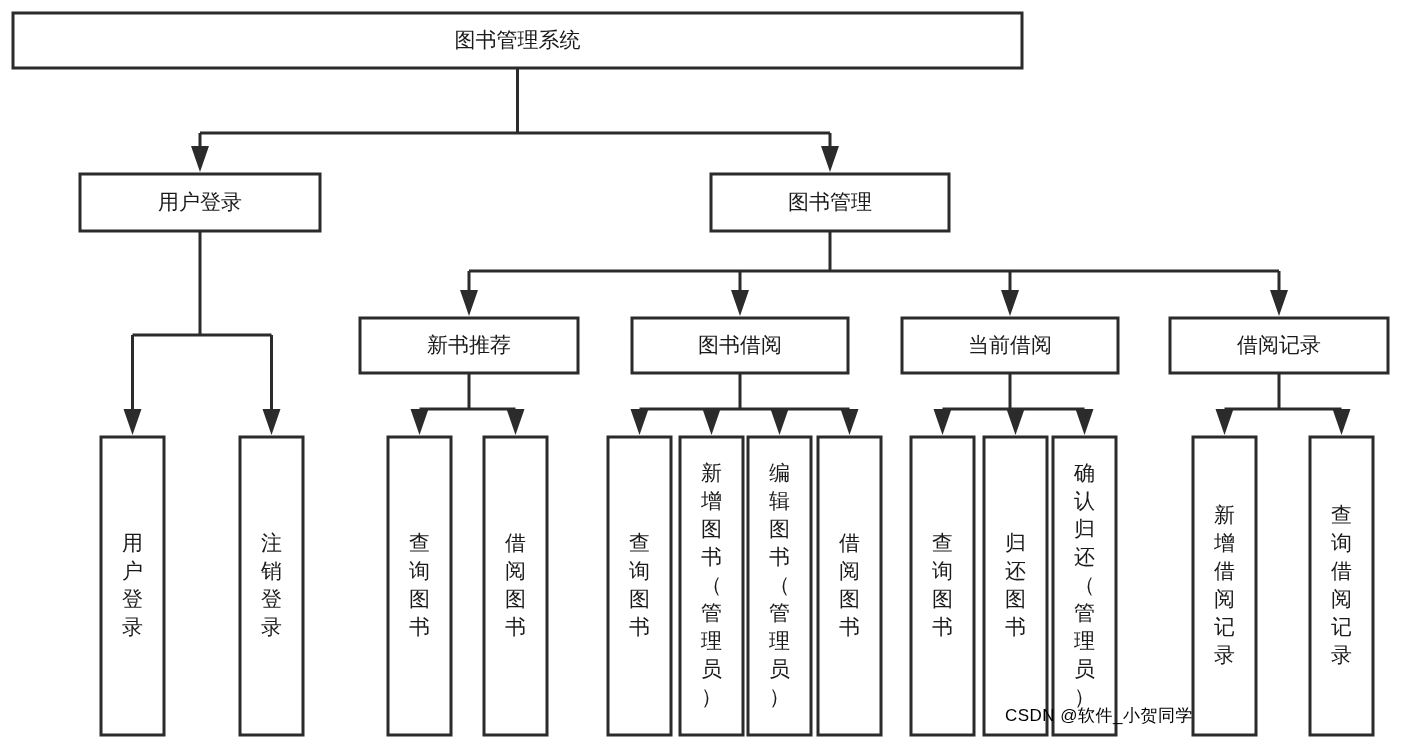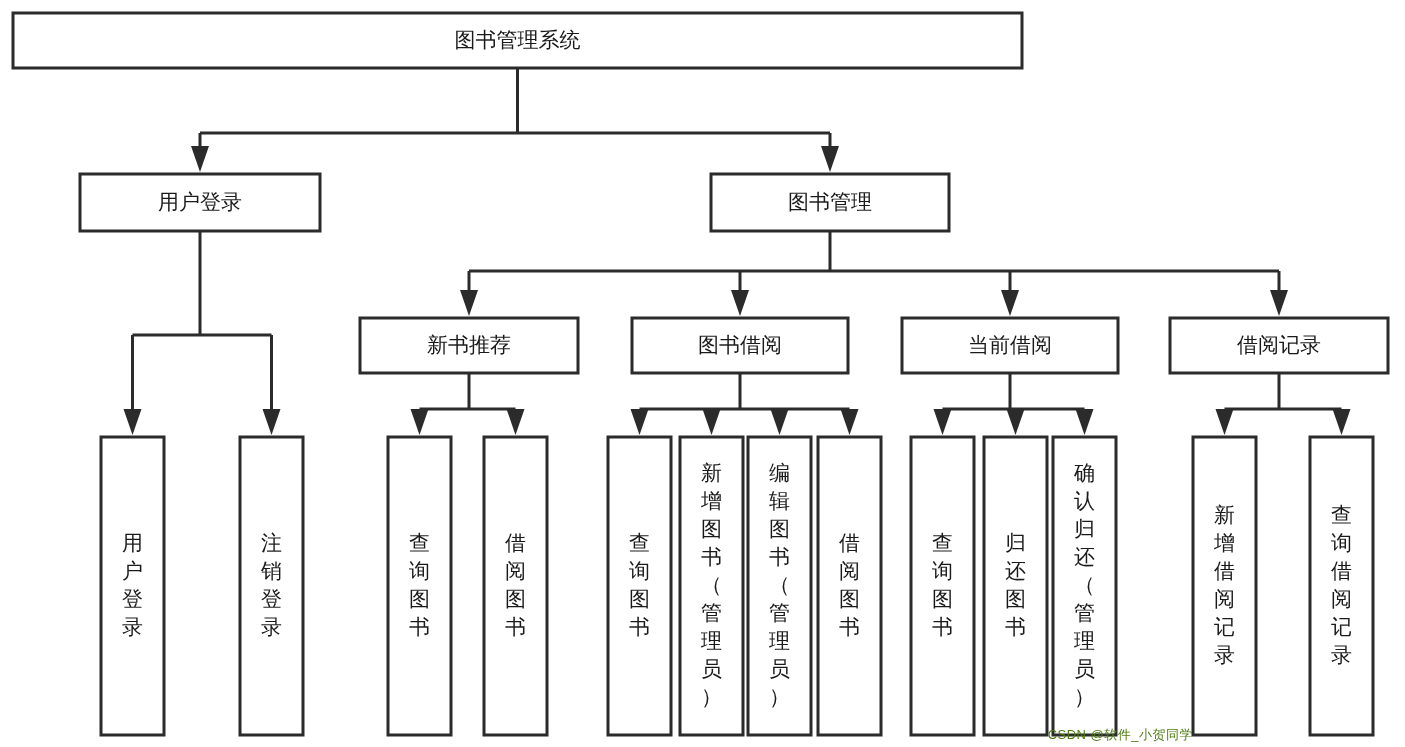--- a/index.html
+++ b/index.html
@@ -50,24 +50,24 @@
   }
   .node-label-v {
     font-family: "Liberation Sans", "DejaVu Sans", sans-serif;
     font-size: 21px;
     fill: #1a1a1a;
     text-anchor: middle;
   }
   .watermark {
     position: absolute;
     right: 6px;
-    bottom: 3px;
-    font-family: "Liberation Sans", "DejaVu Sans", sans-serif;
-    font-size: 13px;
-    color: #4d7c0f;
+    bottom: 20px;
+    font-family: "Liberation Sans", "DejaVu Sans", sans-serif;
+    font-size: 17px;
+    color: #000000;
     letter-spacing: 0.5px;
     white-space: nowrap;
     pointer-events: none;
   }
 </style>
 </head>
 <body>
 
 <div id="diagram-root">
   <svg id="tree-svg" viewBox="0 0 1405 747">

